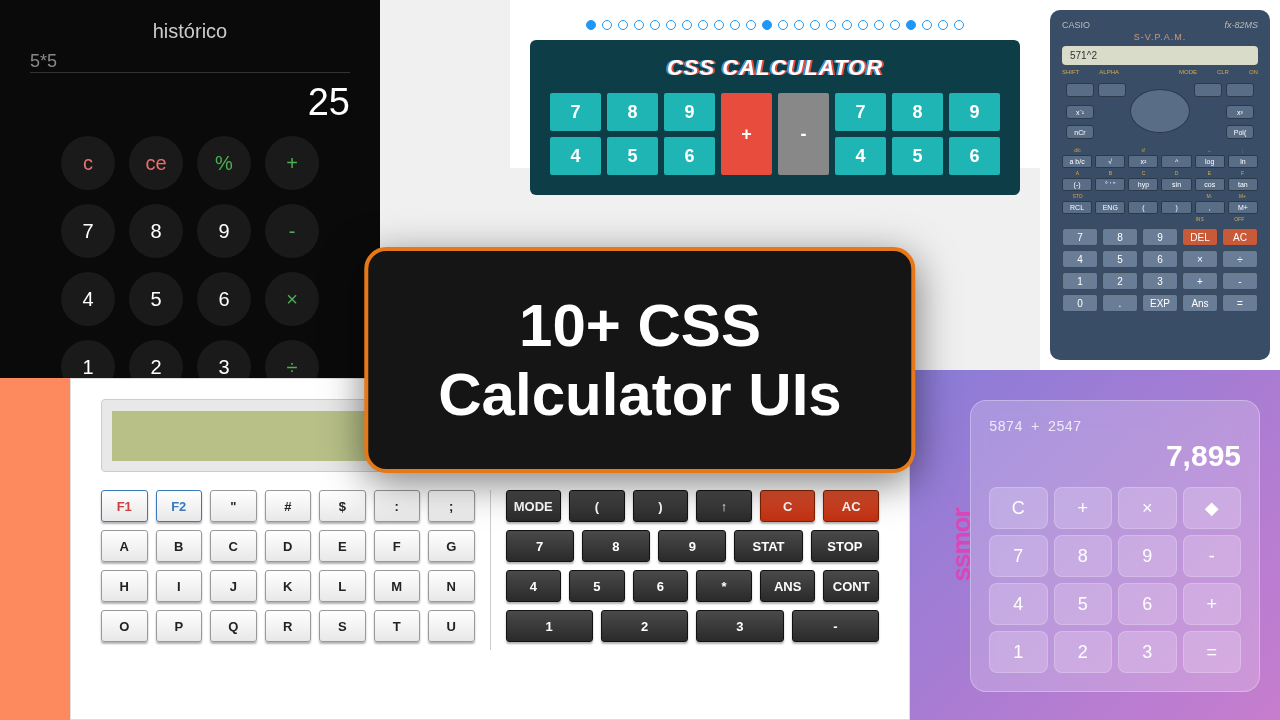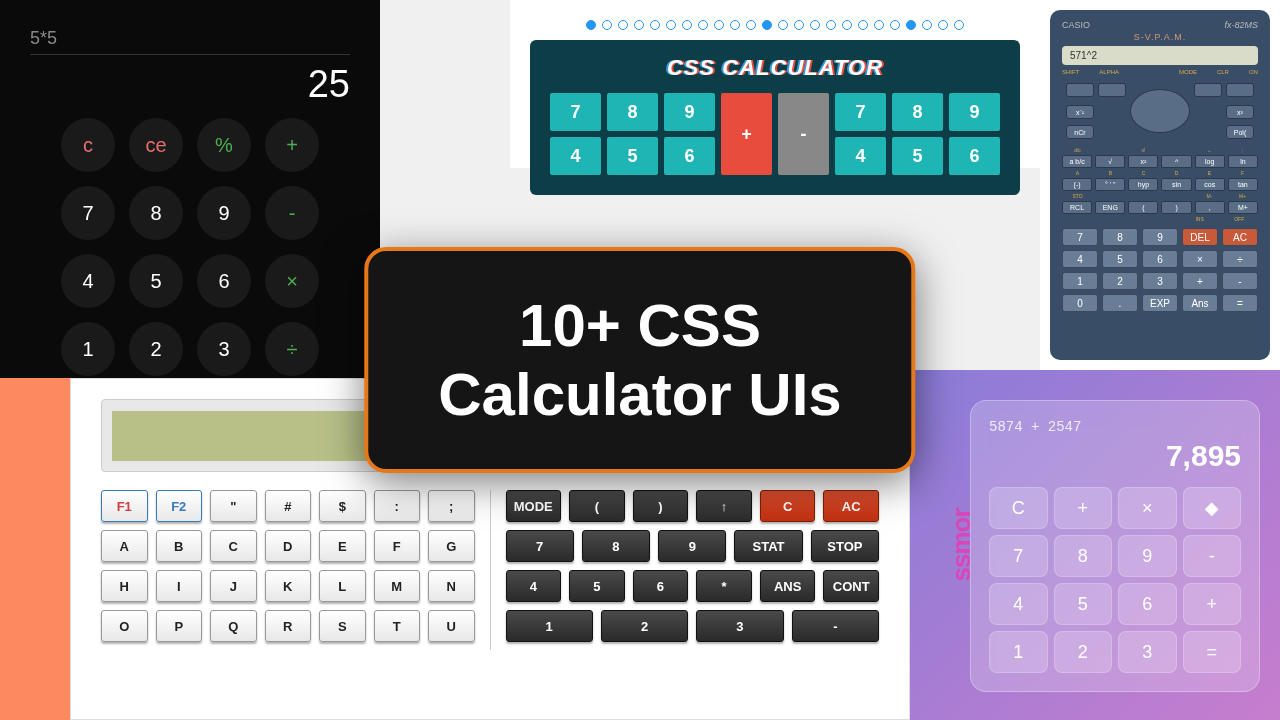--- a/index.html
+++ b/index.html
@@ -4,21 +4,21 @@
 <style>
 * { margin: 0; padding: 0; box-sizing: border-box; font-family: -apple-system, sans-serif; }
 body { width: 1280px; height: 720px; overflow: hidden; position: relative; background: #f0f0f0; }
 
 
 .panel { position: absolute; }
 
 
 .p1 { left: 0; top: 0; width: 380px; height: 378px; background: #0a0a0a; color: #fff; padding: 20px 30px; }
 .p1-hist { text-align: center; font-size: 20px; color: #ccc; font-weight: 300; }
-.p1-expr { font-size: 18px; color: #888; border-bottom: 1px solid #333; padding-bottom: 5px; margin-top: 8px; }
+.p1-expr { font-size: 18px; color: #888; border-bottom: 1px solid #333; margin-top: 8px; }
 .p1-result { text-align: right; font-size: 38px; color: #fff; margin: 8px 0 12px; font-weight: 300; }
 .p1-keys { display: grid; grid-template-columns: repeat(4, 54px); gap: 14px; justify-content: center; }
 .p1-key { width: 54px; height: 54px; border-radius: 50%; background: #1a1a1a; display: flex; align-items: center; justify-content: center; font-size: 20px; color: #fff; cursor: pointer; }
 .p1-key.c { color: #e76f6f; }
 .p1-key.ce { color: #e76f6f; }
 .p1-key.pct { color: #4caf50; }
 .p1-key.op { color: #4caf50; }
 .p1-row-last { display: flex; gap: 14px; justify-content: center; margin-top: 14px; }
 
 
@@ -83,20 +83,21 @@
 .p6-key.tall { grid-row: span 2; height: auto; }
 
 
 .banner { position: absolute; left: 50%; top: 50%; transform: translate(-50%, -50%); background: #151515; border: 4px solid #e67817; border-radius: 22px; padding: 40px 70px; text-align: center; z-index: 100; box-shadow: 0 10px 40px rgba(0,0,0,0.5); }
 .banner-text { color: #fff; font-size: 60px; font-weight: 800; line-height: 1.15; }
 </style>
 </head>
 <body>
 
 <div class="panel p1">
+  <div class="p1-hist">histórico</div>
   <div class="p1-expr">5*5</div>
   <div class="p1-result">25</div>
   <div class="p1-keys" id="p1keys">
       <div class="p1-key c">c</div>
       <div class="p1-key ce">ce</div>
       <div class="p1-key pct">%</div>
       <div class="p1-key op">+</div>
       <div class="p1-key ">7</div>
       <div class="p1-key ">8</div>
       <div class="p1-key ">9</div>

